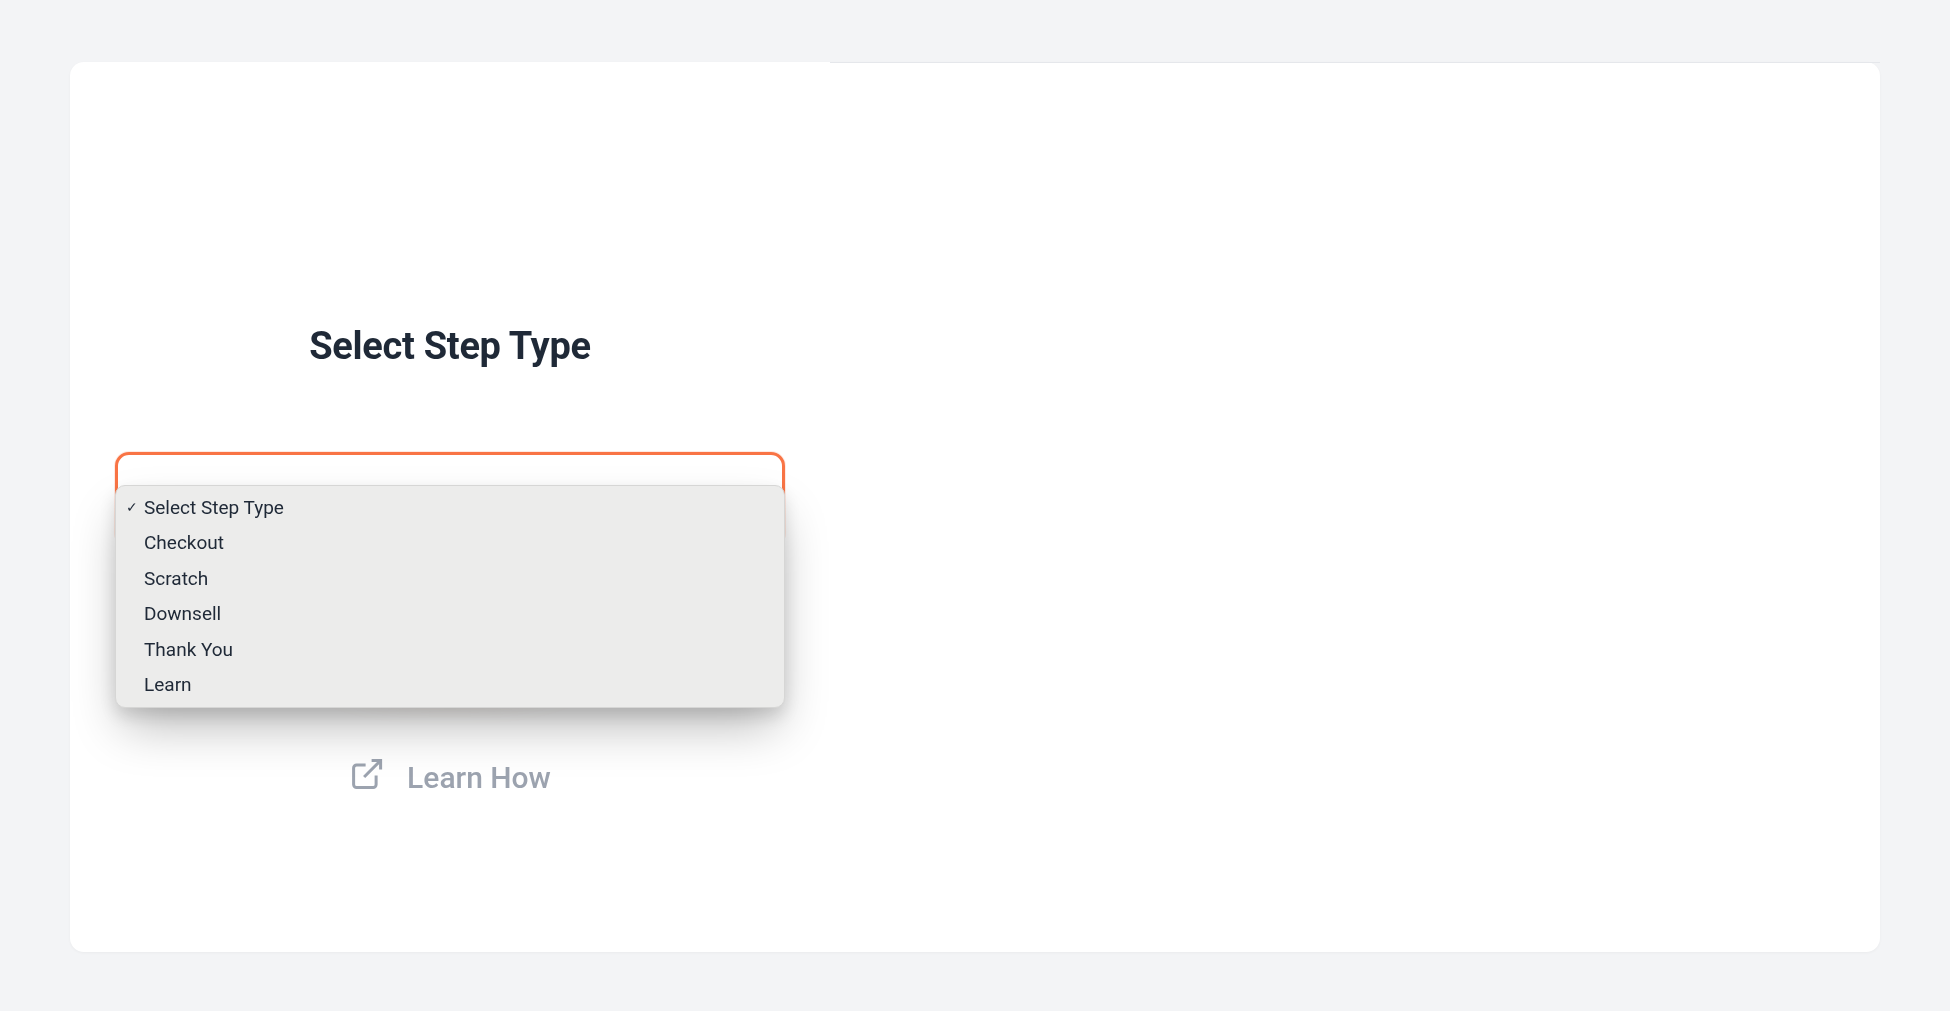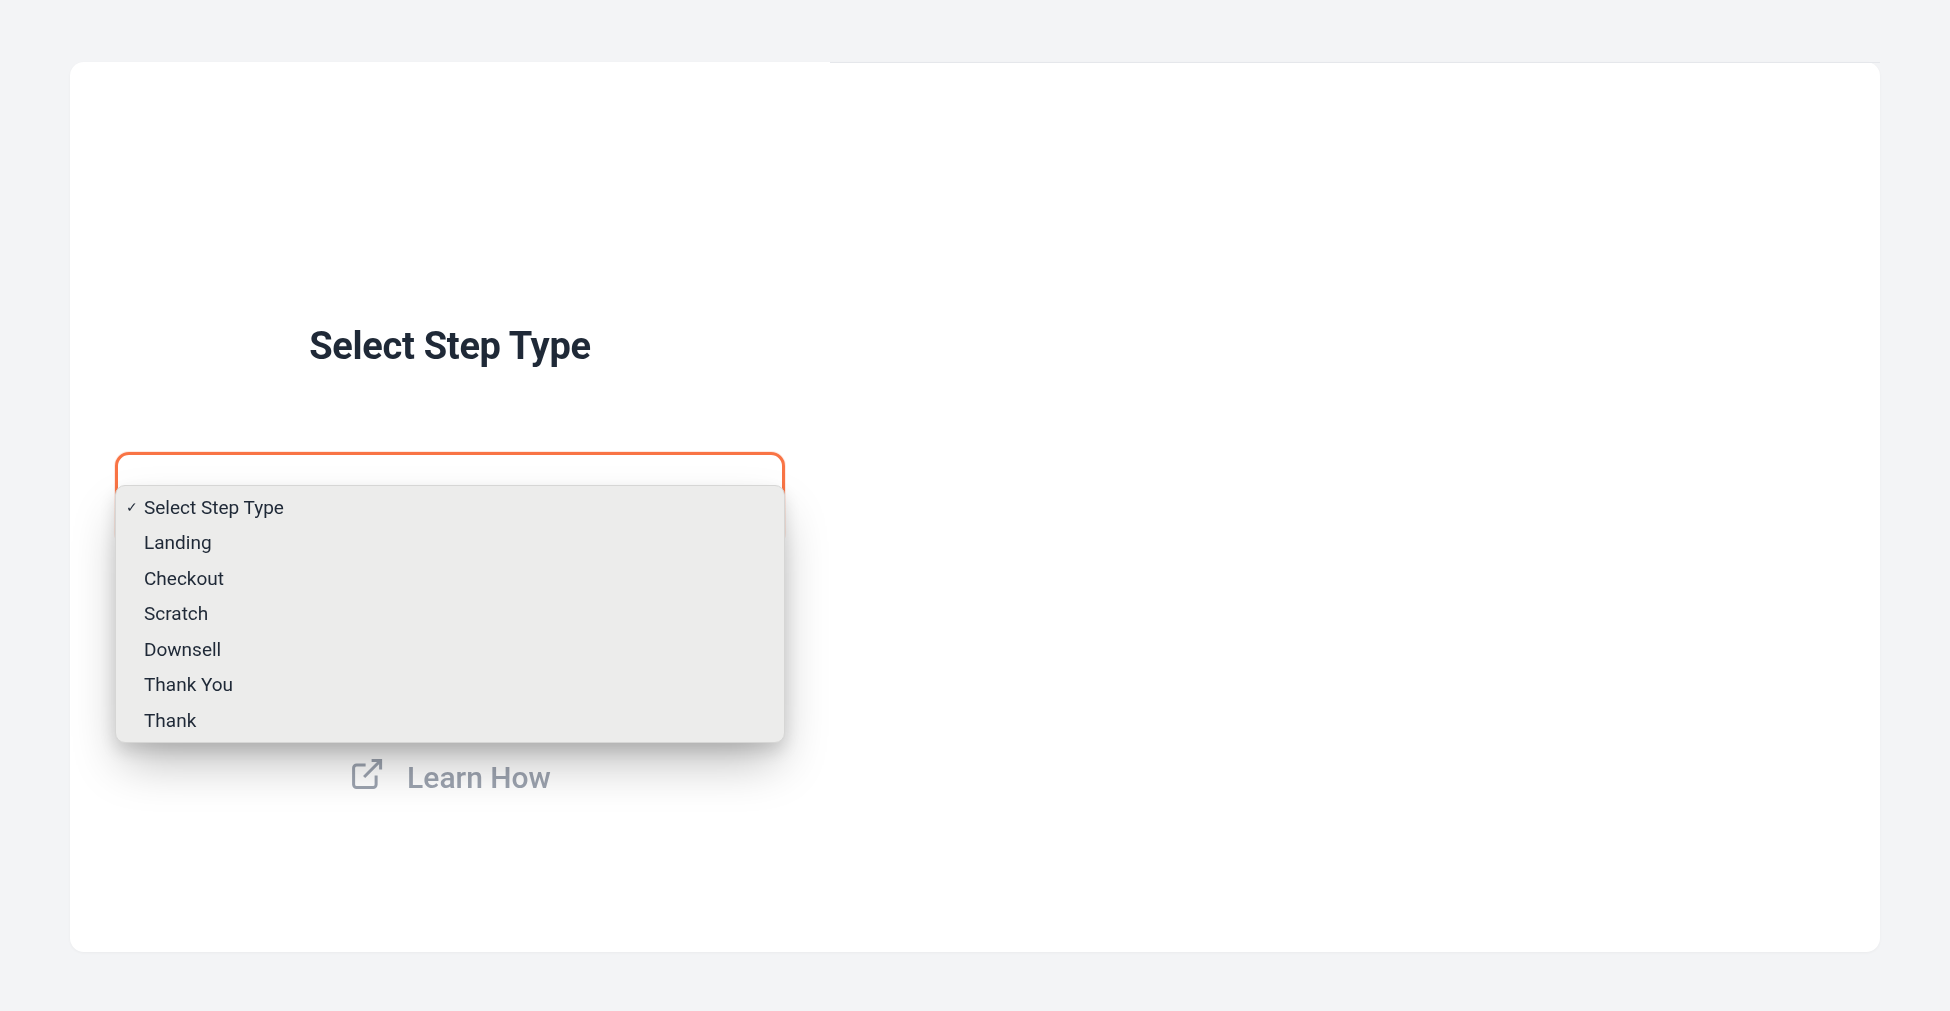--- a/index.html
+++ b/index.html
@@ -168,41 +168,37 @@
 
     <div class="blurry-button"></div>
 
     <div class="dropdown">
       <div class="dropdown-option">
         <span class="check">✓</span>
         <span>Select Step Type</span>
       </div>
       <div class="dropdown-option">
         <span class="check hidden">✓</span>
-        <span>Landing</span>
-      </div>
-      <div class="dropdown-option">
-        <span class="check hidden">✓</span>
         <span>Checkout</span>
       </div>
       <div class="dropdown-option">
         <span class="check hidden">✓</span>
         <span>Scratch</span>
       </div>
       <div class="dropdown-option">
         <span class="check hidden">✓</span>
         <span>Downsell</span>
       </div>
       <div class="dropdown-option">
         <span class="check hidden">✓</span>
         <span>Thank You</span>
       </div>
       <div class="dropdown-option">
         <span class="check hidden">✓</span>
-        <span>Thank</span>
+        <span>Learn</span>
       </div>
     </div>
 
     <div class="learn-how">
       <span>
         <svg viewBox="0 0 24 24">
           <path d="M18 13v6a2 2 0 0 1-2 2H5a2 2 0 0 1-2-2V8a2 2 0 0 1 2-2h6"></path>
           <polyline points="15 3 21 3 21 9"></polyline>
           <line x1="10" y1="14" x2="21" y2="3"></line>
         </svg>

